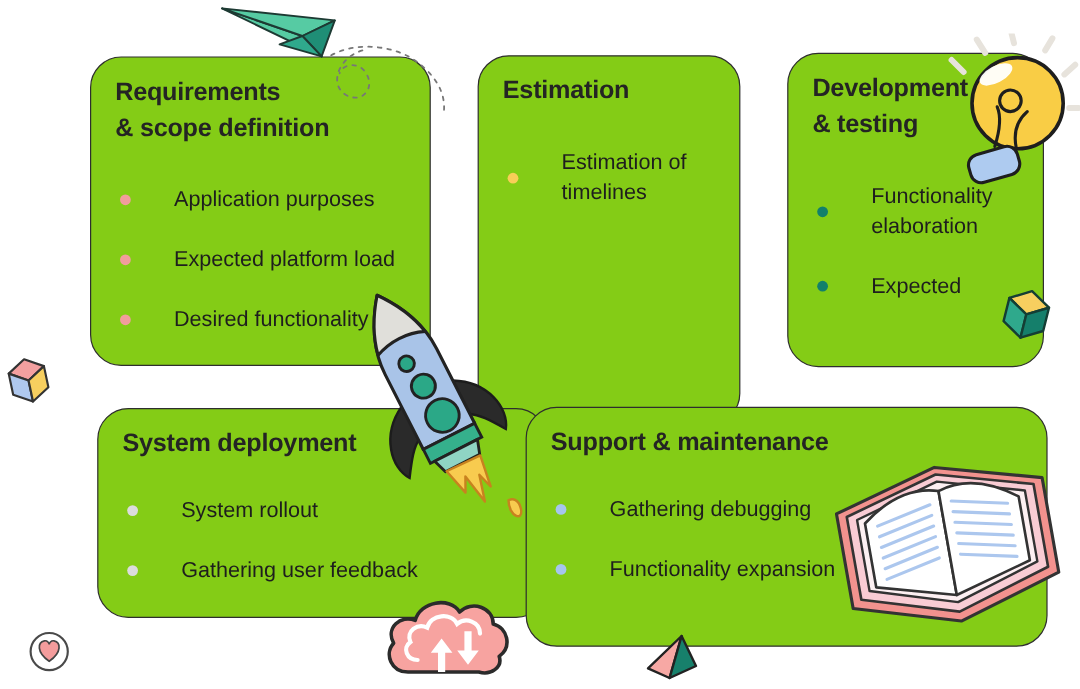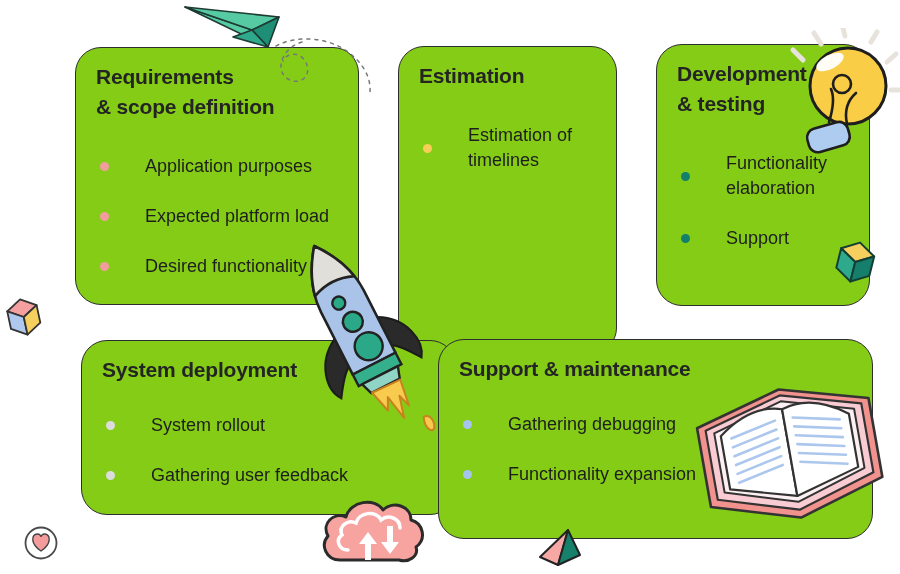--- a/index.html
+++ b/index.html
@@ -60,21 +60,21 @@
 
 <div class="card c3 narrow">
   <h2 class="card-title"><span>Development</span><br><span>&amp; testing</span></h2>
   <ul class="items">
     <li class="item">
         <span class="bullet" style="background-color: rgb(18, 128, 107);"></span>
         <span class="txt">Functionality elaboration</span>
       </li>
     <li class="item">
         <span class="bullet" style="background-color: rgb(18, 128, 107);"></span>
-        <span class="txt">Support</span>
+        <span class="txt">Expected</span>
       </li>
   </ul>
 </div>
 
 <div class="card c4 low">
   <h2 class="card-title"><span>System deployment</span></h2>
   <ul class="items">
     <li class="item">
         <span class="bullet" style="background-color: rgb(220, 220, 220);"></span>
         <span class="txt">System rollout</span>

